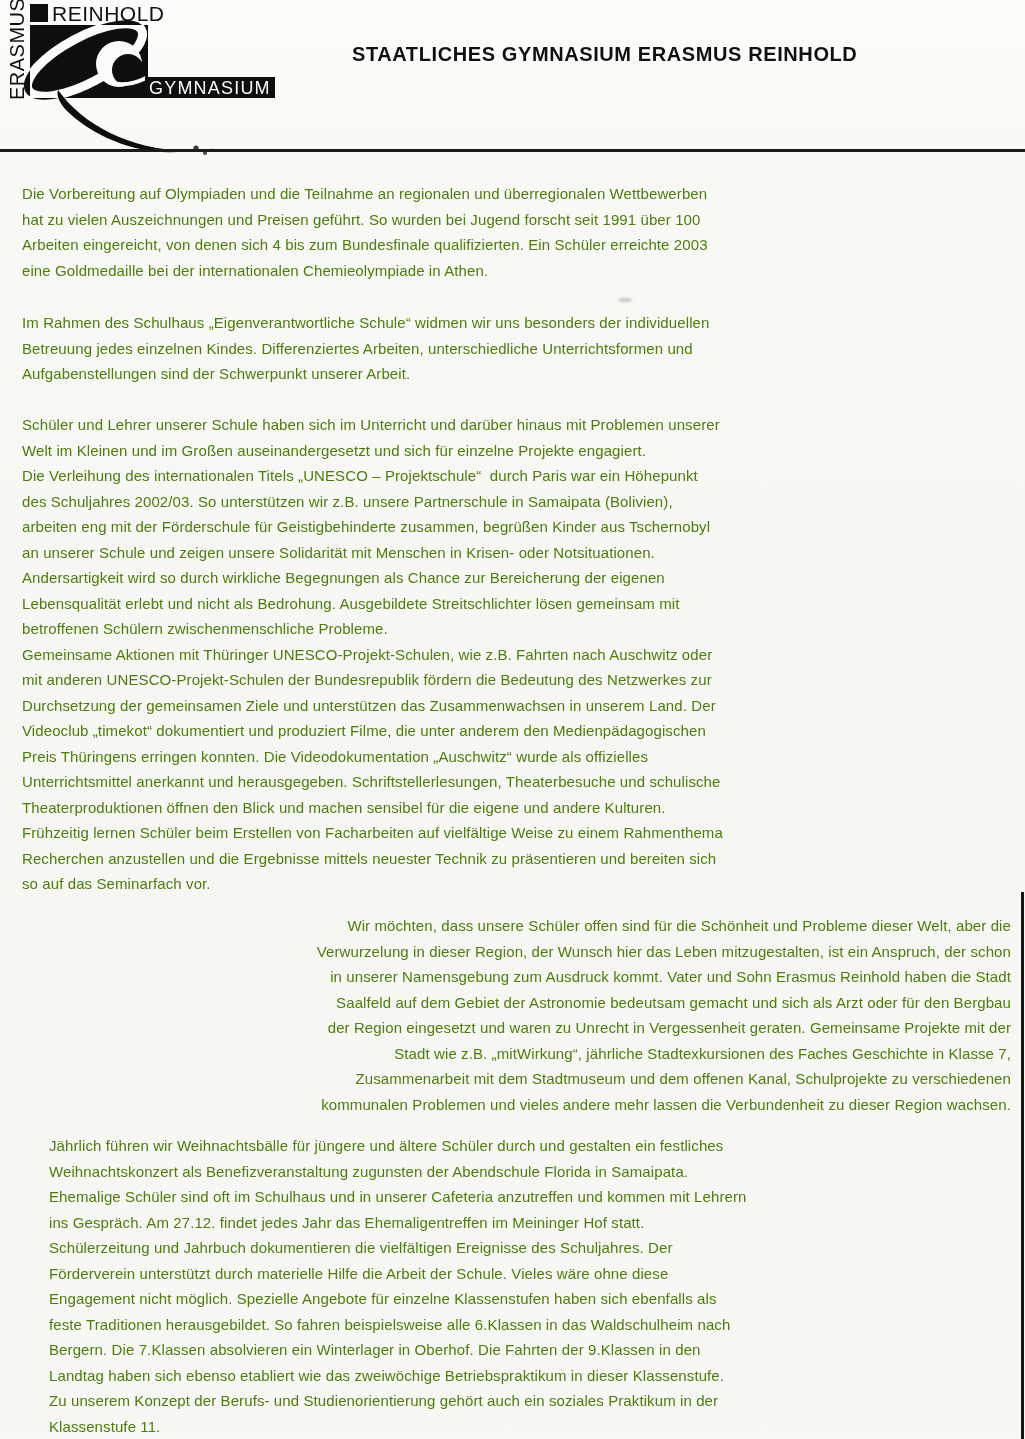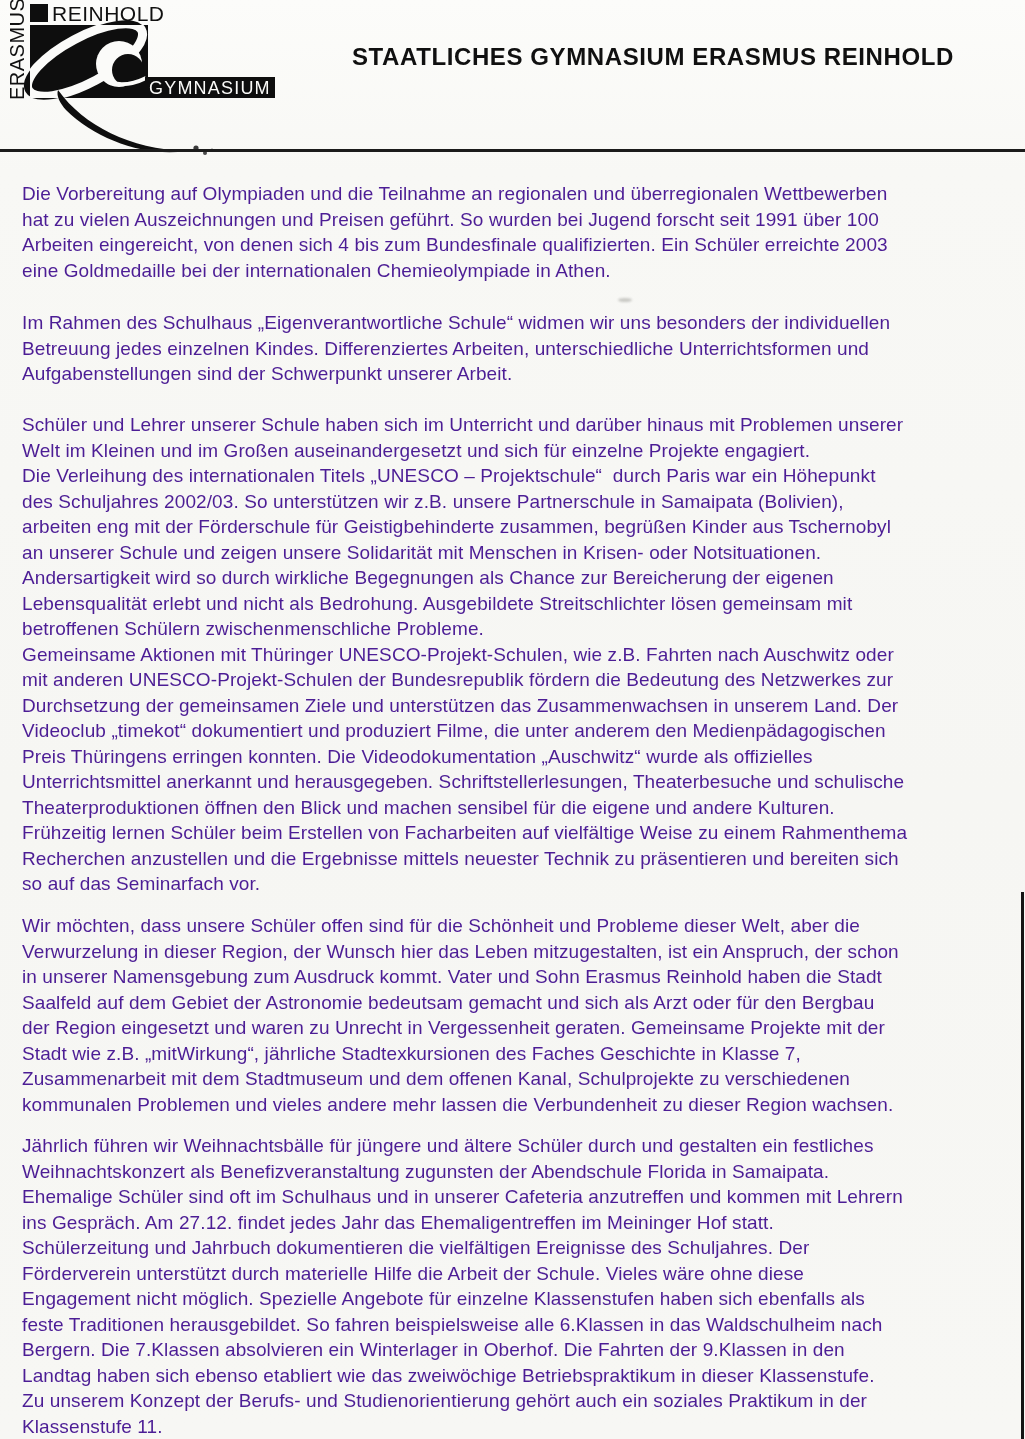--- a/index.html
+++ b/index.html
@@ -10,40 +10,40 @@
     background: linear-gradient(180deg, #fcfcfa 0%, #f8f8f5 12%, #f6f6f3 55%, #f7f7f4 100%);
     font-family: "Liberation Sans", "DejaVu Sans", sans-serif;
     color: #161616;
   }
   .page { position: absolute; inset: 0; }
 
   
   .logo-svg { position: absolute; left: 0; top: 0; width: 290px; height: 165px; }
   .doc-title {
     position: absolute; left: 352px; top: 43px;
-    font-size: 24px; font-weight: bold; letter-spacing: 0.6px;
+    font-size: 20px; font-weight: bold; letter-spacing: 0.6px;
     color: #101010; white-space: pre;
   }
   .header-rule {
     position: absolute; left: 0; top: 149px;
     width: 1025px; height: 3px; background: #1b1b1b;
   }
 
   
   .paragraph {
     position: absolute; left: 22px; right: 14px;
-    font-size: 19px; line-height: 25.5px;
+    font-size: 15px; line-height: 25.5px;
     white-space: pre; letter-spacing: 0.1px;
-    color: #4c1d95;
+    color: #4d7c0f;
   }
   .p1 { top: 181px; }
   .p2 { top: 310px; }
   .p3 { top: 412px; }
-  .p4 { top: 913px; }
-  .p5 { top: 1133px; }
+  .p4 { top: 913px; text-align: right; }
+  .p5 { top: 1133px; margin-left: 27px; }
 
   
   .scan-line-right {
     position: absolute; left: 1021px; top: 892px;
     width: 3px; height: 547px; background: #141414;
   }
   .scan-speck {
     position: absolute; left: 618px; top: 298px;
     width: 14px; height: 4px; background: #c9c9c5;
     border-radius: 50%; filter: blur(1px);

